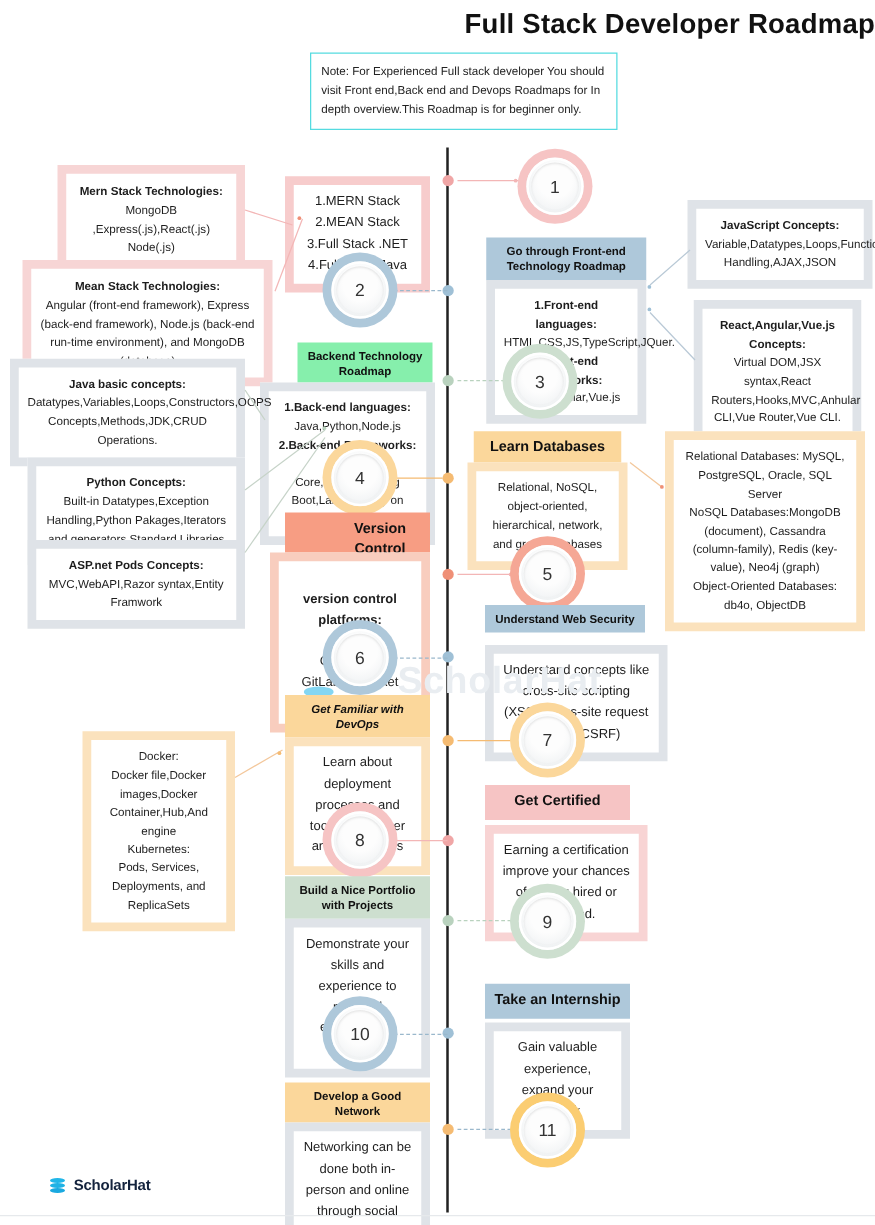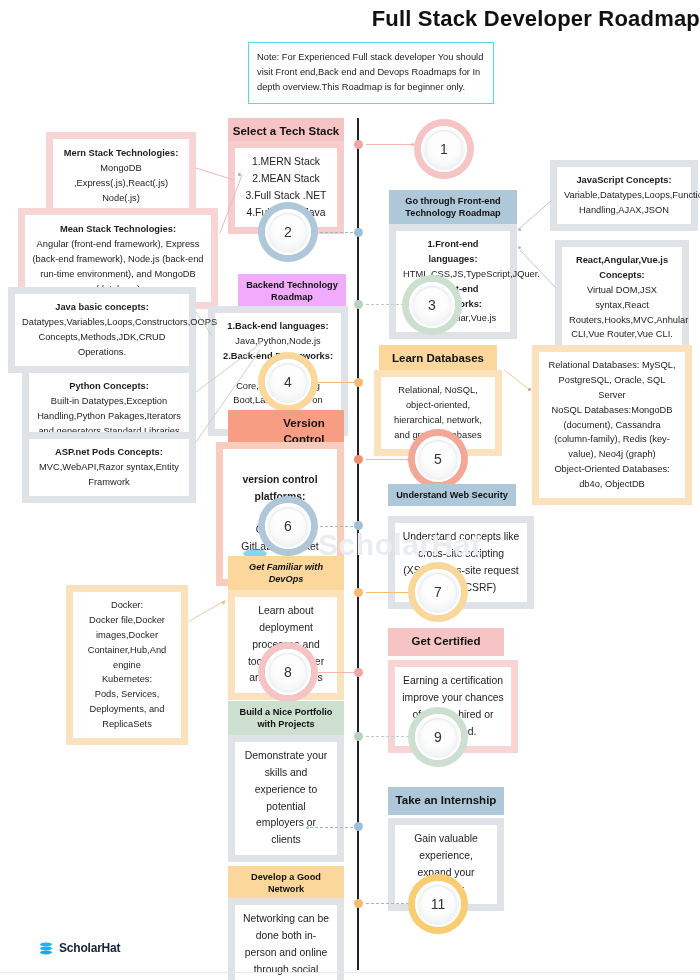--- a/index.html
+++ b/index.html
@@ -96,21 +96,20 @@
   <div class="abs node" style="left:357px;top:300px;background:#b9d2be;"></div>
   <div class="abs node" style="left:357px;top:378px;background:#f5bb72;"></div>
   <div class="abs node" style="left:357px;top:455px;background:#ef8f76;"></div>
   <div class="abs node" style="left:357px;top:521px;background:#9fc0d6;"></div>
   <div class="abs node" style="left:357px;top:588px;background:#f5bb72;"></div>
   <div class="abs node" style="left:357px;top:668px;background:#f0a6a6;"></div>
   <div class="abs node" style="left:357px;top:732px;background:#b9d2be;"></div>
   <div class="abs node" style="left:357px;top:822px;background:#9fc0d6;"></div>
   <div class="abs node" style="left:357px;top:899px;background:#f5bb72;"></div>
 
-  <div class="abs chip big" style="left:228px;top:118px;width:116px;background:#f6c4c4;">Select a Tech Stack</div>
   <div class="abs box lg" style="left:228px;top:141px;width:116px;border-color:#f7cccc;white-space:pre-line;">1.MERN Stack
 2.MEAN Stack
 3.Full Stack .NET
 4.Full Stack Java</div>
 
   <div class="abs conn" style="left:366px;top:144px;width:50px;background:#f3b6b6;"></div>
   <div class="abs dot" style="left:411px;top:142.8px;background:#f3b6b6;"></div>
   <div class="abs circwrap" style="left:414px;top:119px;background:#f6c4c4;">
     <div class="circ">
         <div class="inner">
@@ -165,21 +164,21 @@
 
   <div class="abs box" style="left:555px;top:240px;width:134px;border-color:#dfe3e8;">
     <div class="hd">React,Angular,Vue.js Concepts:</div>
     <div>Virtual DOM,JSX syntax,React Routers,Hooks,MVC,Anhular CLI,Vue Router,Vue CLI.</div>
   </div>
   <svg class="abs" style="left:518px;top:248px;" width="40" height="42">
     <path d="M2,2 L38,40" stroke="#b9c9d6" fill="none" stroke-width="1"></path>
   </svg>
   <div class="abs dot" style="left:518px;top:246px;background:#9fc0d6;"></div>
 
-  <div class="abs chip" style="left:238px;top:274px;width:108px;background:#f0abfc;">Backend Technology Roadmap</div>
+  <div class="abs chip" style="left:238px;top:274px;width:108px;background:#86efac;">Backend Technology Roadmap</div>
   <div class="abs box" style="left:208px;top:306px;width:140px;border-color:#dfe3e8;">
     <div class="hd">1.Back-end languages:</div>
     <div>Java,Python,Node.js</div>
     <div class="hd">2.Back-end Frameworks:</div>
     <div>Asp.net Core,Node.js,Spring Boot,Laravel,Ruby on Rails,Django</div>
   </div>
 
   <div class="abs conn dash" style="left:366px;top:304px;width:48px;border-top:1px dashed #b9d2be;height:0;"></div>
   <div class="abs dot" style="left:411px;top:302.6px;background:#b9d2be;"></div>
   <div class="abs circwrap" style="left:402px;top:275px;background:#cddfcf;">
@@ -319,20 +318,27 @@
           <span>9</span>
         </div>
       </div>
   </div>
 
   <div class="abs chip big" style="left:388px;top:787px;width:116px;background:#aec8da;">Take an Internship</div>
   <div class="abs box lg" style="left:388px;top:818px;width:116px;border-color:#dfe3e8;">Gain valuable experience, expand your network</div>
 
   <div class="abs conn dash" style="left:310px;top:827px;width:48px;"></div>
   <div class="abs dot" style="left:306px;top:825.6px;background:#9fc0d6;"></div>
+  <div class="abs circwrap" style="left:258px;top:797px;background:#aec8da;">
+    <div class="circ">
+        <div class="inner">
+          <span>10</span>
+        </div>
+      </div>
+  </div>
 
   <div class="abs chip" style="left:228px;top:866px;width:116px;background:#fbd79b;">Develop a Good Network</div>
   <div class="abs box lg" style="left:228px;top:898px;width:116px;border-color:#dfe3e8;">Networking can be done both in-person and online through social media platforms such as LinkedIn.</div>
 
   <div class="abs conn dash" style="left:366px;top:903px;width:48px;"></div>
   <div class="abs dot" style="left:411px;top:901.6px;background:#9fc0d6;"></div>
   <div class="abs circwrap" style="left:408px;top:874px;background:#fbcd72;">
     <div class="circ">
         <div class="inner">
           <span>11</span>

